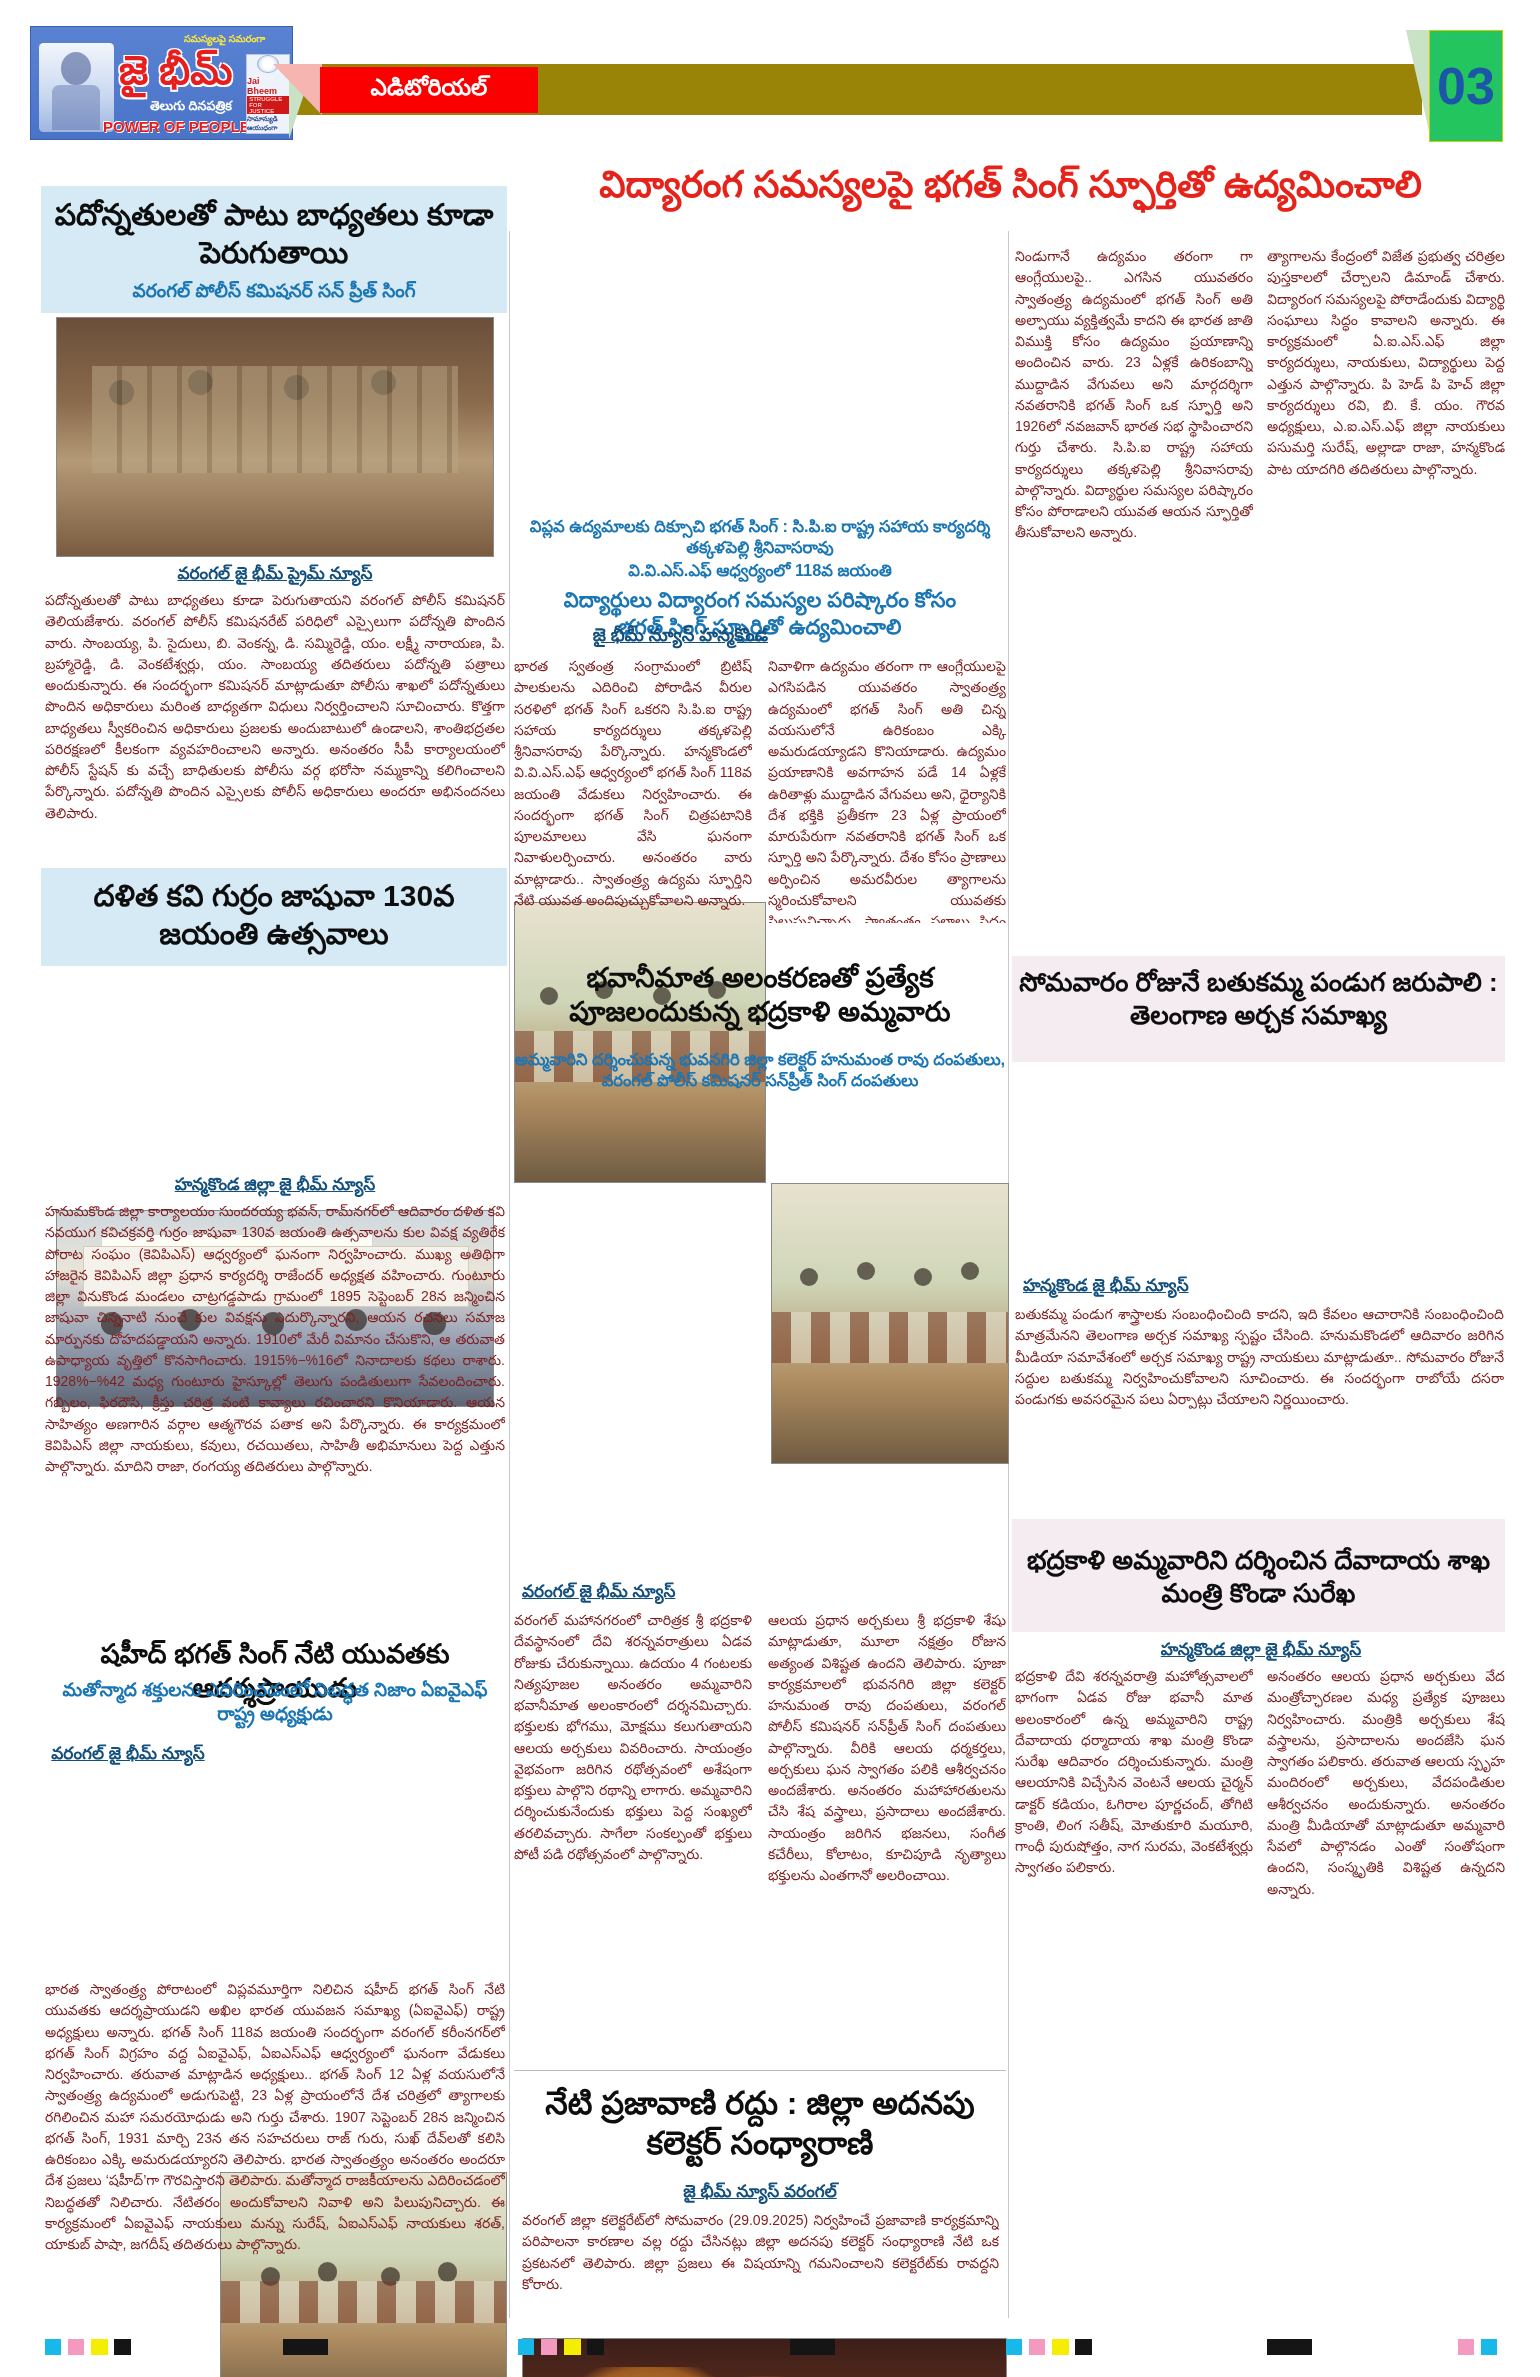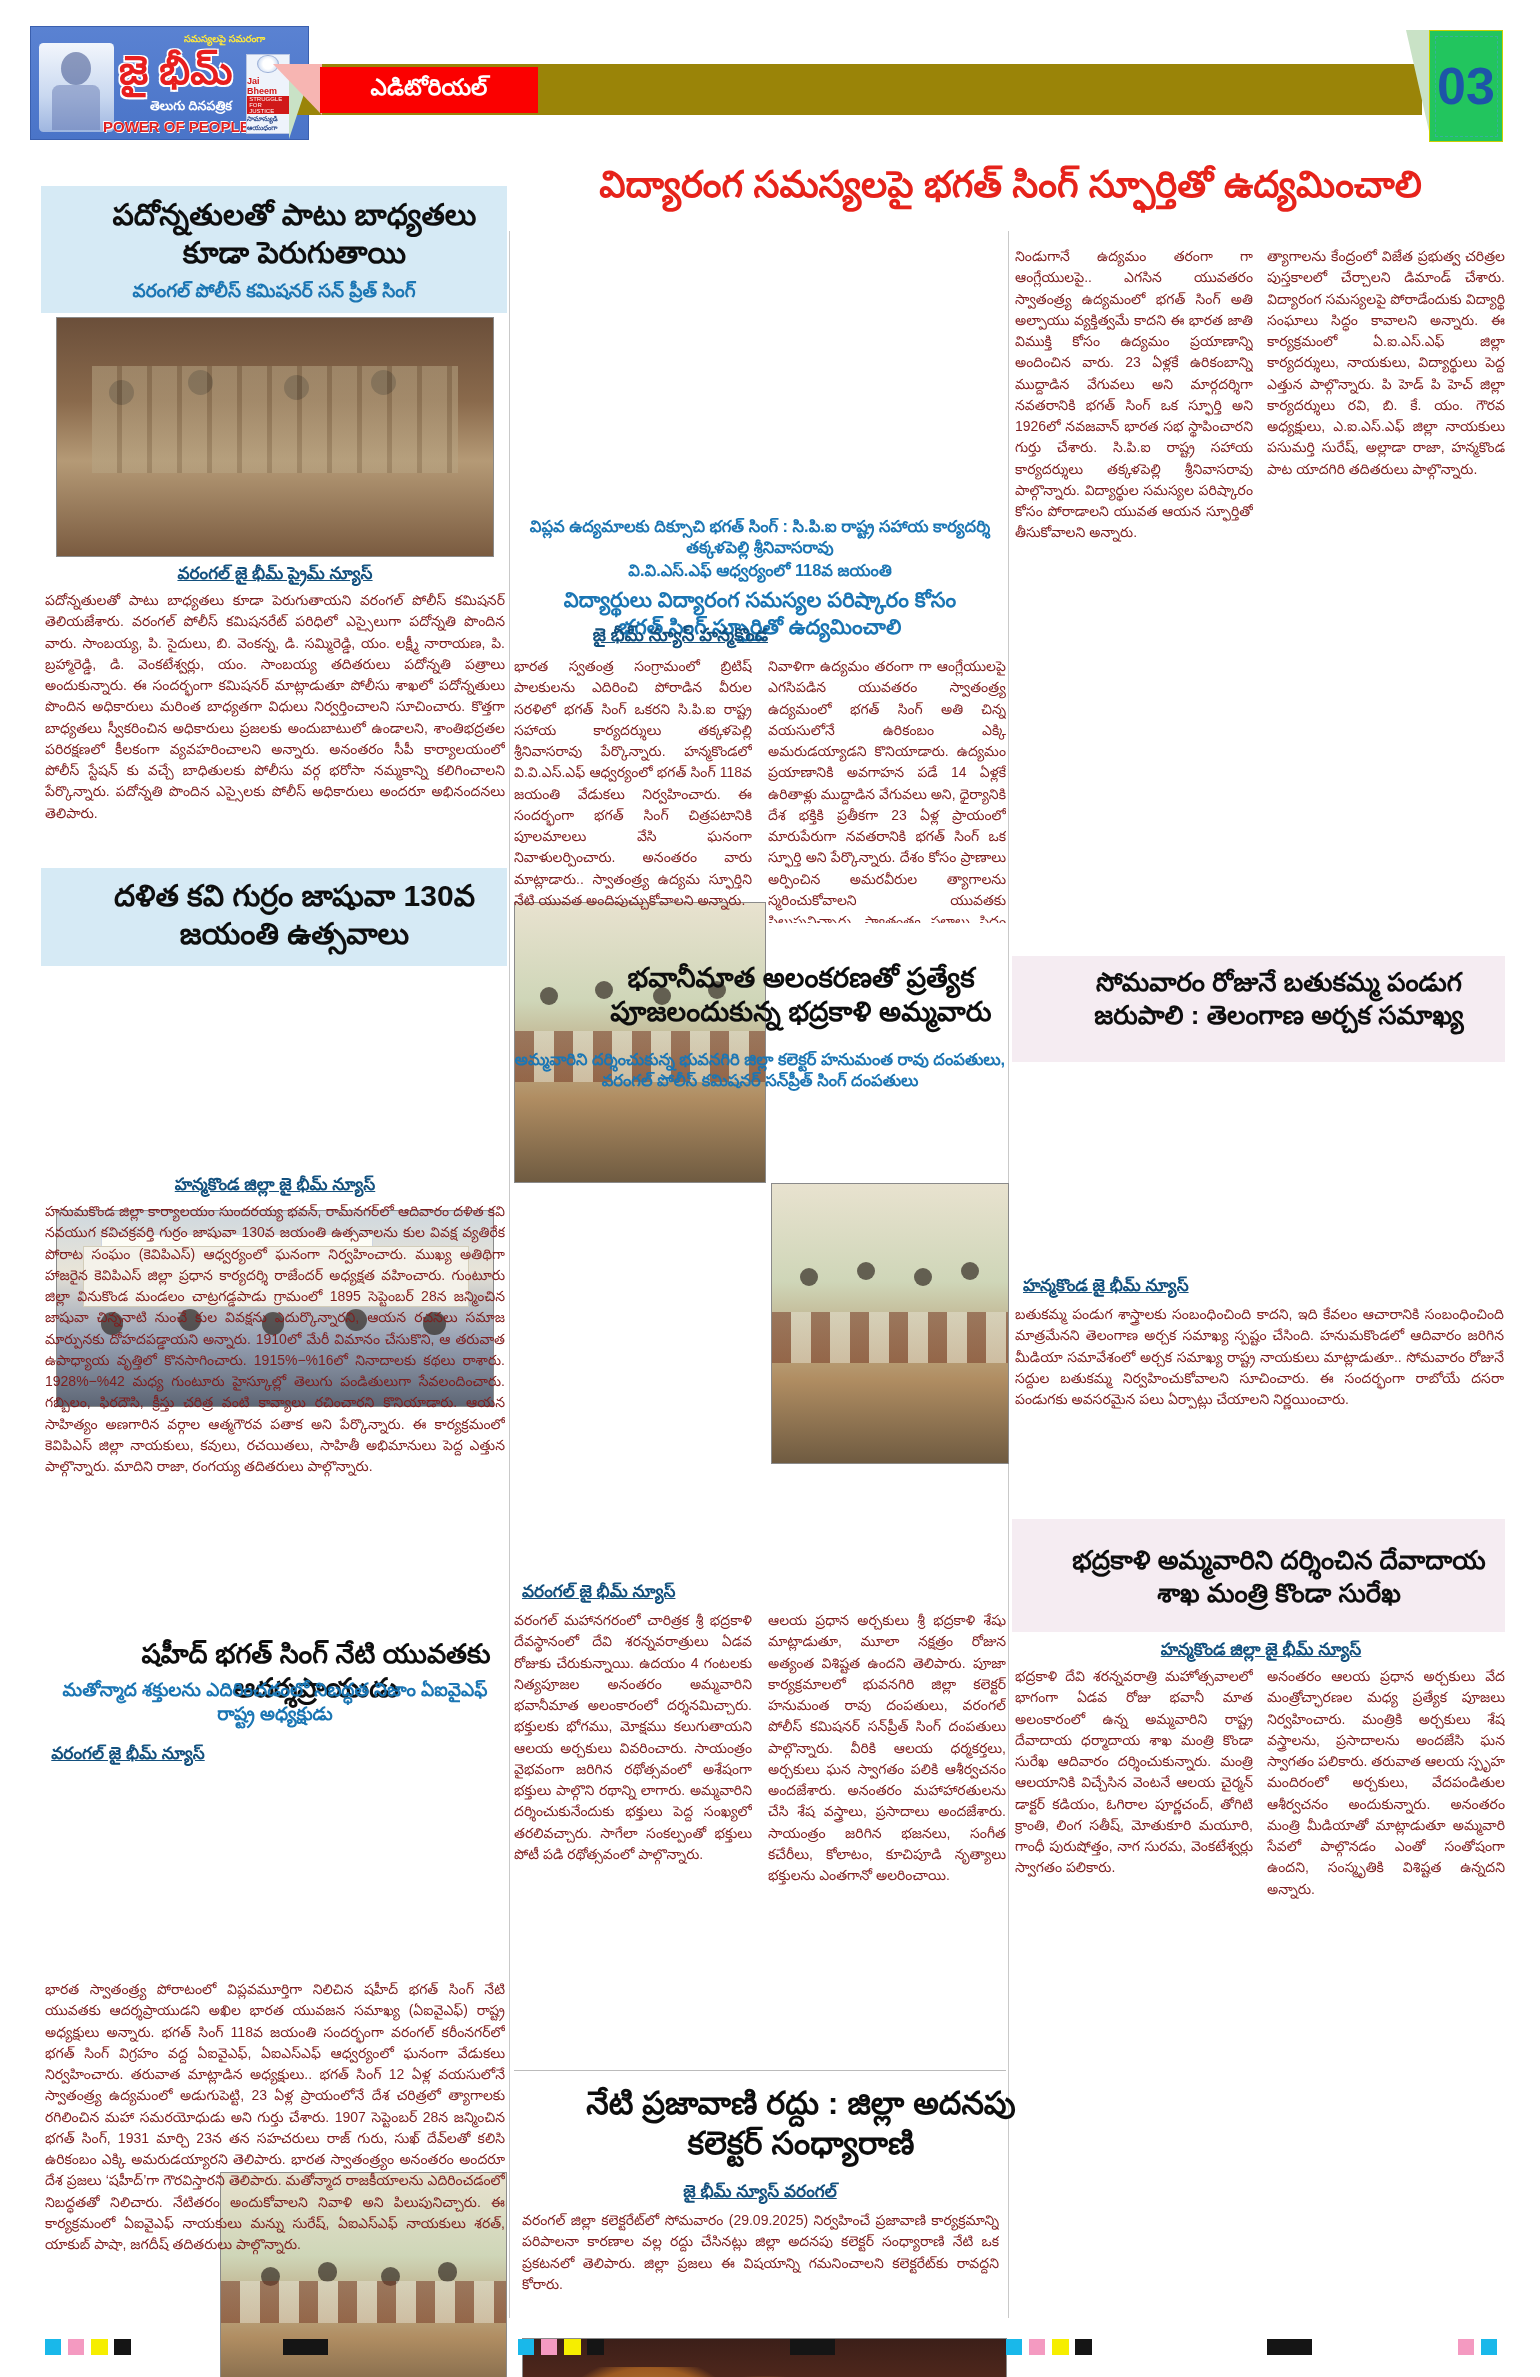--- a/index.html
+++ b/index.html
@@ -1,32 +1,32 @@
 <!DOCTYPE html>
 <html style="font-size:12px"><head>
 <meta charset="utf-8">
 <style>
   html,body{margin:0;padding:0;background:#ffffff;}
   #page{position:relative;width:1541px;height:2377px;background:#ffffff;overflow:hidden;
         font-family:"Liberation Sans",sans-serif;color:#1b1b1b;}
   .abs{position:absolute;}
   
-  .logo-box{background:linear-gradient(180deg,#5a82d2,#4a74c8);border:0.7px solid #3a5fae;padding-left:16px;}
+  .logo-box{background:linear-gradient(180deg,#5a82d2,#4a74c8);border:0.7px solid #3a5fae;}
   .logo-title{color:#e81e1e;font-weight:bold;text-shadow:1.5px 1.5px 0 #fff,-1.5px -1.5px 0 #fff,1.5px -1.5px 0 #fff,-1.5px 1.5px 0 #fff;}
   .olive-bar{background:#9a8408;}
   .pink-wedge{background:#f7b5b2;clip-path:polygon(0 0,100% 0,100% 100%);}
   .green-wedge{background:#c9e2c6;clip-path:polygon(0 0,100% 0,0 100%);}
   .editorial{background:#fb0000;color:#fff;font-weight:bold;display:flex;align-items:center;justify-content:center;}
   .datebar{color:#fff;font-weight:bold;display:flex;align-items:center;justify-content:center;letter-spacing:0.7px;}
   .pagenum{background:#22c55e;display:flex;align-items:center;justify-content:center;
            font-weight:bold;color:#1d55a8;border:0.7px solid #c9cf00;}
   .pagenum-inner{border:1.5px dashed #38b29b;position:absolute;inset:4.5px;pointer-events:none;}
   
   .lead-head{color:#e6231b;font-weight:bold;text-align:center;line-height:1.15;}
-  .art-head{color:#0e0e0e;font-weight:bold;text-align:center;line-height:1.25;padding-left:41px;}
+  .art-head{color:#0e0e0e;font-weight:bold;text-align:center;line-height:1.25;}
   .art-sub{color:#1b76b4;font-weight:bold;text-align:center;line-height:1.3;}
   .byline{color:#13507e;font-weight:bold;}
   .byline u{text-decoration:underline;}
   .body-text{font-size:14px;line-height:1.52;text-align:justify;color:#7f1d1d;overflow:hidden;}
   .bg-blue{background:#d6eaf5;}
   .bg-pink{background:#f5ecf2;}
   .vline{width:0.7px;background:#c9c9c9;}
   .hline{height:0.7px;background:#bbb;}
   
   .photo{border:0.7px solid #8a8a8a;overflow:hidden;position:relative;}

